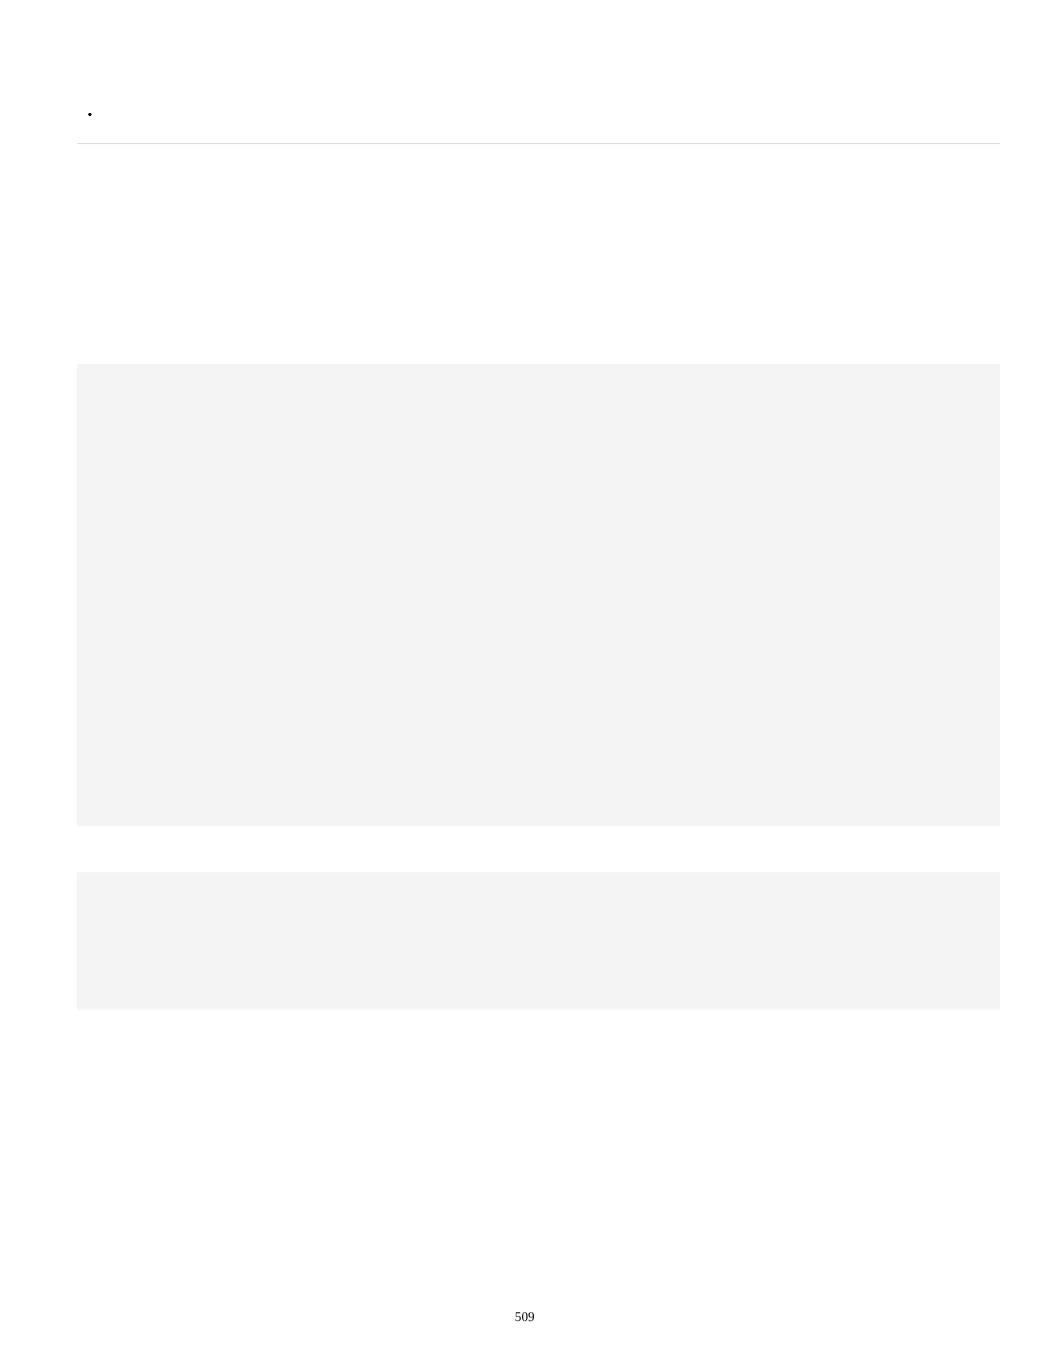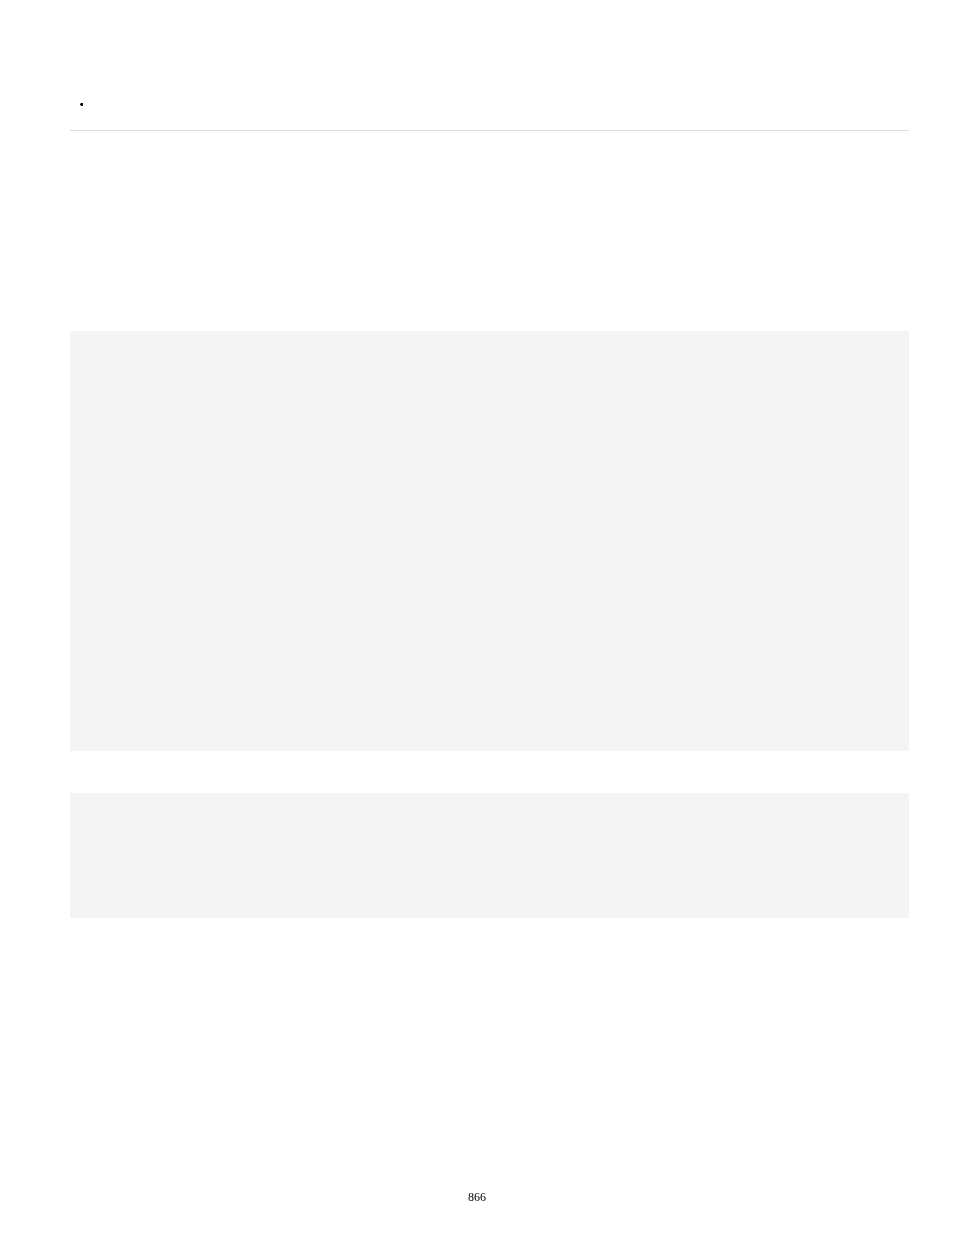--- a/index.html
+++ b/index.html
@@ -80,13 +80,13 @@
     <li class="bullet-3"><span></span></li>
     <li class="bullet-4"><span></span></li>
     <li class="bullet-5"><span></span></li>
     <li class="bullet-6"><span></span></li>
   </ul>
   <hr class="divider">
   <div class="gray-block-1"></div>
   <div class="gray-block-2"></div>
 </div>
 
-<div class="page-number">866</div>
+<div class="page-number">509</div>
 
 </body></html>

